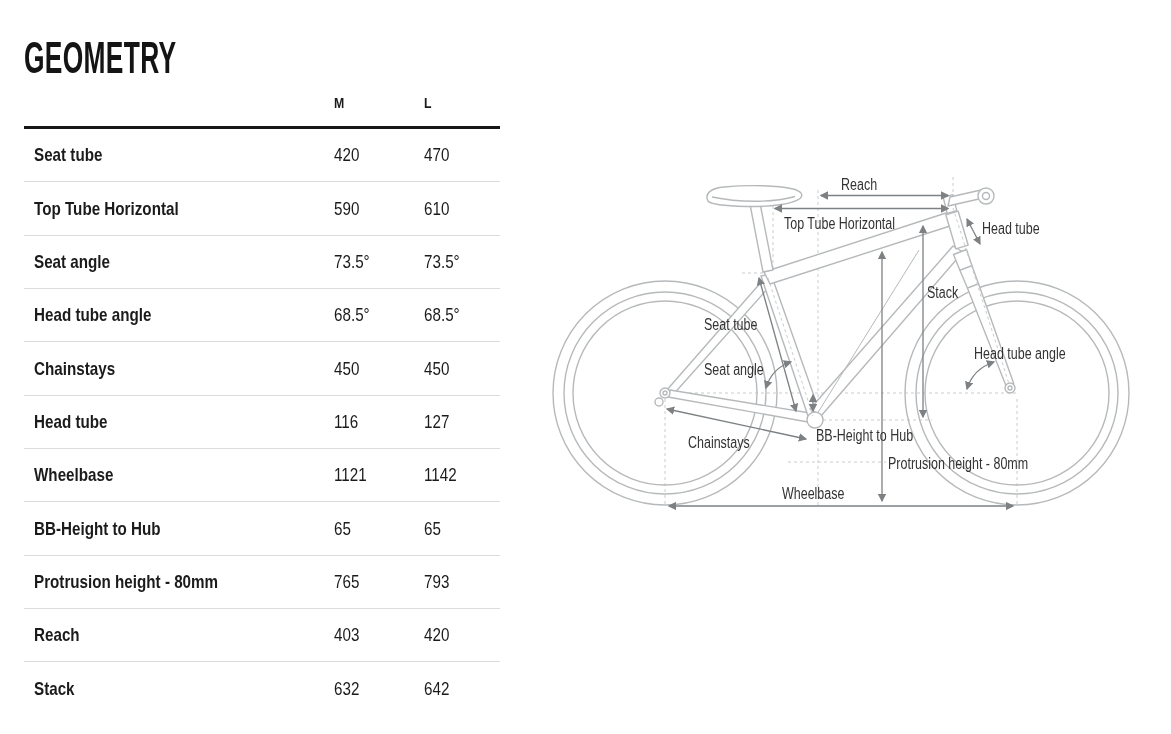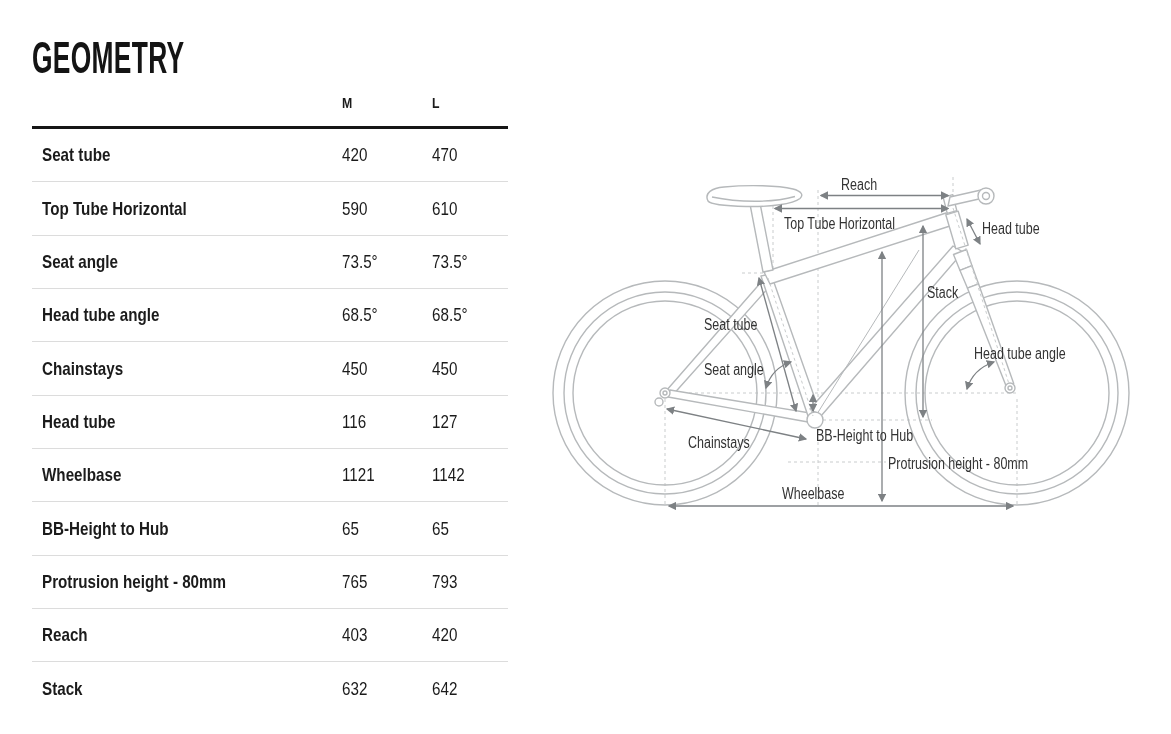--- a/index.html
+++ b/index.html
@@ -2,21 +2,21 @@
 <html><head>
 <meta charset="utf-8">
 <style>
   * { margin:0; padding:0; box-sizing:border-box; }
   html,body { background:#ffffff; }
   .stage {
     position:relative; width:1171px; height:734px; overflow:hidden;
     background:#ffffff; font-family:"Liberation Sans", sans-serif; color:#1b1b1b;
   }
   
-  .table-wrap { position:absolute; left:32px; top:0; width:476px; height:724px; }
+  .table-wrap { position:absolute; left:24px; top:0; width:476px; height:724px; }
   .title {
     position:absolute; left:0; top:36px; font-size:44px; font-weight:700;
     letter-spacing:0.5px; line-height:1; color:#141414; white-space:nowrap;
     transform:scaleX(0.60); transform-origin:left center;
   }
   .col-head {
     position:absolute; top:94px; font-size:15px; font-weight:600; color:#1b1b1b;
     transform:scaleX(0.82); transform-origin:left center; display:inline-block;
   }
   .col-m { left:310px; }

